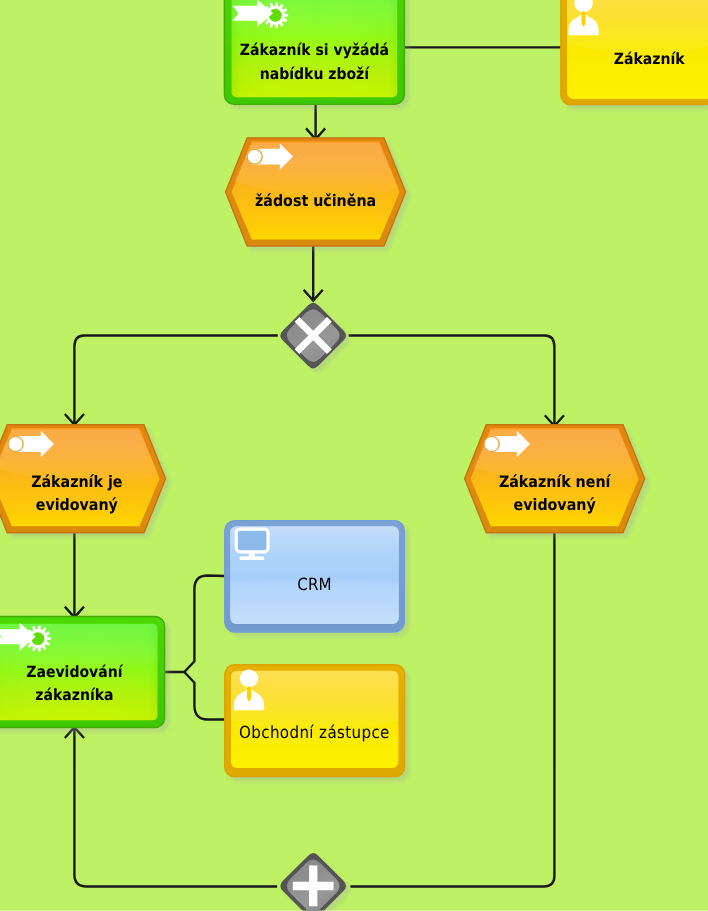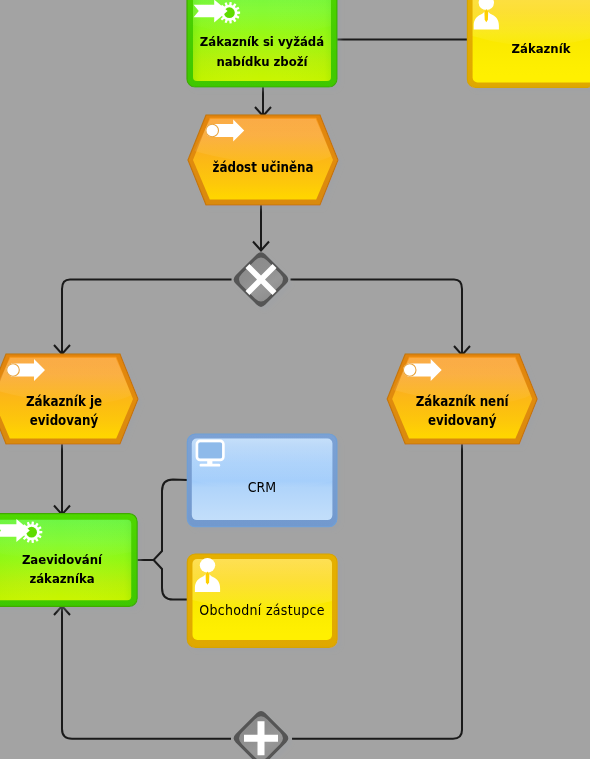--- a/index.html
+++ b/index.html
@@ -1,18 +1,18 @@
 <!DOCTYPE html>
 <html><head>
 <meta charset="utf-8">
 <title>EPC Diagram</title>
 <style>
   html,body{margin:0;padding:0;background:#ffffff;}
   body{width:590px;height:759px;overflow:hidden;font-family:"DejaVu Sans",sans-serif;font-stretch:condensed;}
-  #stage{position:relative;width:590px;height:759px;background:#a3a3a3;}
+  #stage{position:relative;width:590px;height:759px;background:#bef264;}
   svg#diagram{position:absolute;left:0;top:0;width:590px;height:759px;display:block;}
   .lbl{font-family:"DejaVu Sans",sans-serif;font-stretch:condensed;font-weight:bold;fill:#000;text-anchor:middle;}
   .lbl-fn{font-size:13px;}
   .lbl-ev{font-size:13.2px;}
   .lbl-org{font-size:13px;font-weight:bold;}
   .lbl-org-sm{font-size:14px;font-weight:normal;letter-spacing:0.3px;}
   .lbl-sys{font-size:14px;font-weight:normal;}
   .conn{stroke:#1a1a1a;stroke-width:2;fill:none;}
 </style>
 </head>

